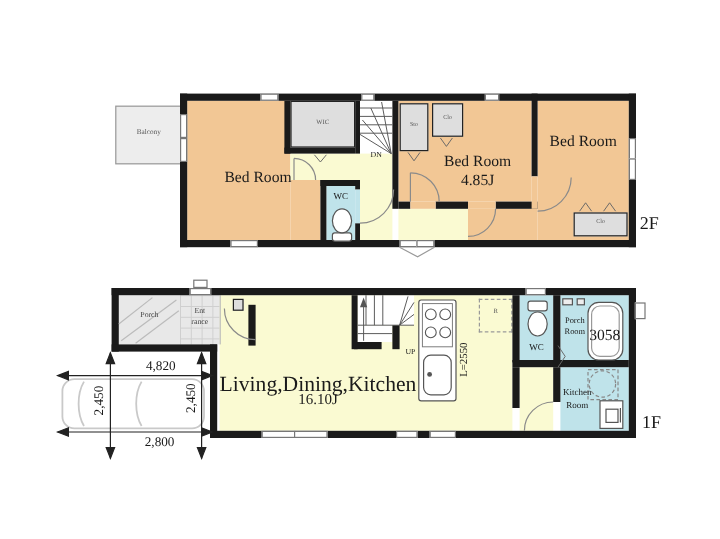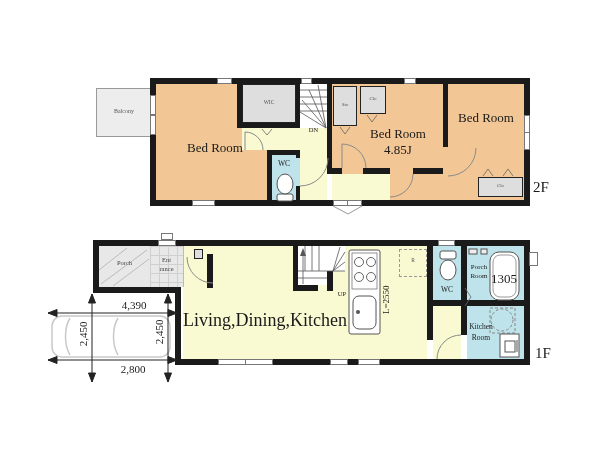--- a/index.html
+++ b/index.html
@@ -244,29 +244,30 @@
   <div class="lbl" style="left:272px;top:160px;width:24px;font-size:7.5px;">WC</div>
   <div class="lbl" style="left:348px;top:127px;width:100px;font-size:13px;">Bed Room</div>
   <div class="lbl" style="left:348px;top:143px;width:100px;font-size:13px;">4.85J</div>
   <div class="lbl" style="left:436px;top:111px;width:100px;font-size:13px;">Bed Room</div>
   <div class="lbl" style="left:528px;top:180px;width:26px;font-size:15px;">2F</div>
 
   <div class="lbl" style="left:99px;top:260px;width:51px;font-size:6.5px;color:#444;">Porch</div>
   <div class="lbl" style="left:150px;top:257px;width:33px;font-size:6.5px;color:#444;">Ent</div>
   <div class="lbl" style="left:150px;top:266px;width:33px;font-size:6.5px;color:#444;">rance</div>
   <div class="lbl" style="left:165px;top:311px;width:200px;font-size:18px;">Living,Dining,Kitchen</div>
+  <div class="lbl" style="left:165px;top:327px;width:200px;font-size:12.5px;">16.10J</div>
   <div class="lbl vlbl" style="left:357px;top:295px;width:60px;font-size:9px;">L=2550</div>
   <div class="lbl sm" style="left:399px;top:258px;width:28px;font-size:5.5px;">R</div>
   <div class="lbl" style="left:330px;top:291px;width:24px;font-size:6.5px;">UP</div>
   <div class="lbl" style="left:433px;top:286px;width:28px;font-size:7.5px;">WC</div>
   <div class="lbl" style="left:464px;top:264px;width:30px;font-size:7px;">Porch</div>
   <div class="lbl" style="left:464px;top:273px;width:30px;font-size:7px;">Room</div>
-  <div class="lbl" style="left:485px;top:272px;width:38px;font-size:13px;">1305</div>
+  <div class="lbl" style="left:485px;top:272px;width:38px;font-size:13px;">3058</div>
   <div class="lbl" style="left:460px;top:323px;width:42px;font-size:7.5px;">Kitchen</div>
   <div class="lbl" style="left:460px;top:334px;width:42px;font-size:7.5px;">Room</div>
   <div class="lbl" style="left:530px;top:346px;width:26px;font-size:15px;">1F</div>
 
-  <div class="lbl" style="left:94px;top:300px;width:80px;font-size:11px;">4,390</div>
+  <div class="lbl" style="left:94px;top:300px;width:80px;font-size:11px;">4,820</div>
   <div class="lbl" style="left:93px;top:364px;width:80px;font-size:11px;">2,800</div>
   <div class="lbl vlbl" style="left:54px;top:328px;width:60px;font-size:11px;">2,450</div>
   <div class="lbl vlbl" style="left:130px;top:326px;width:60px;font-size:11px;">2,450</div>
 
 </div>
 
 </body></html>

